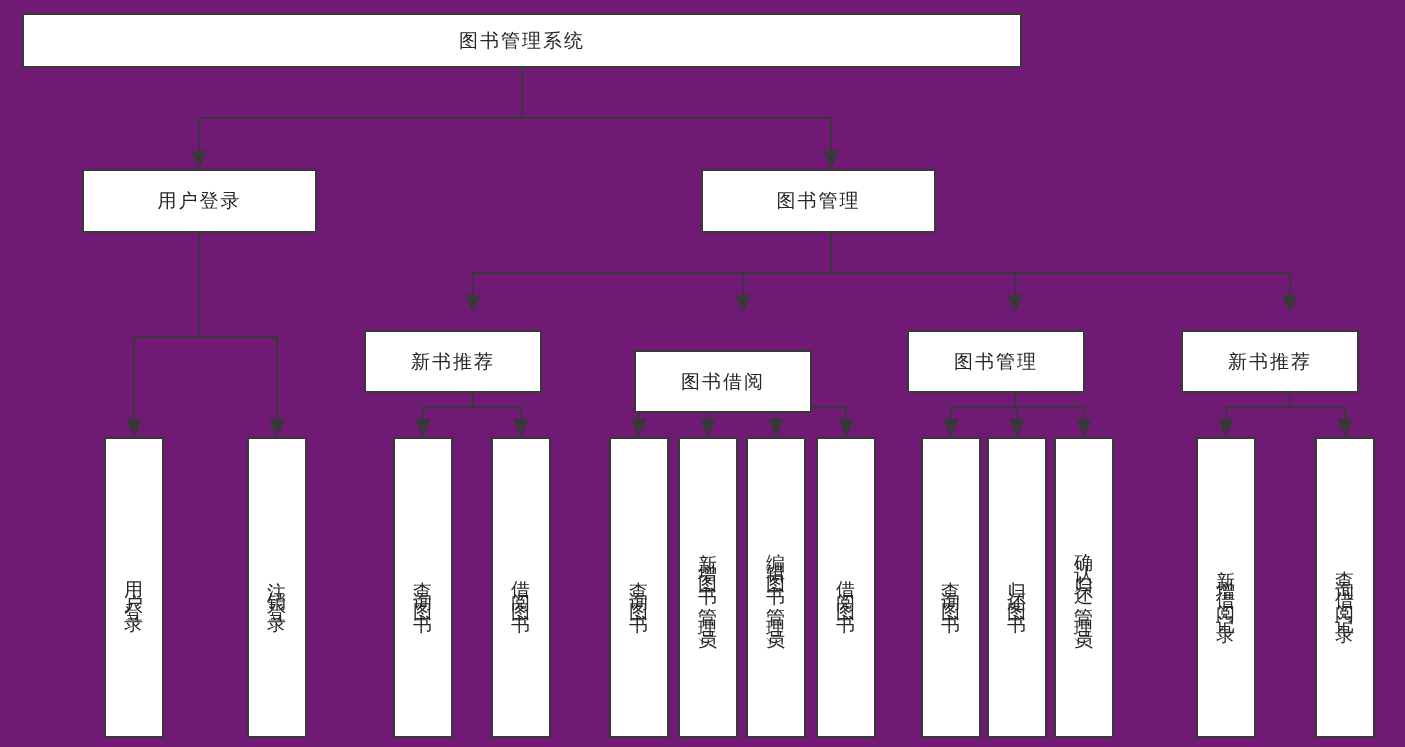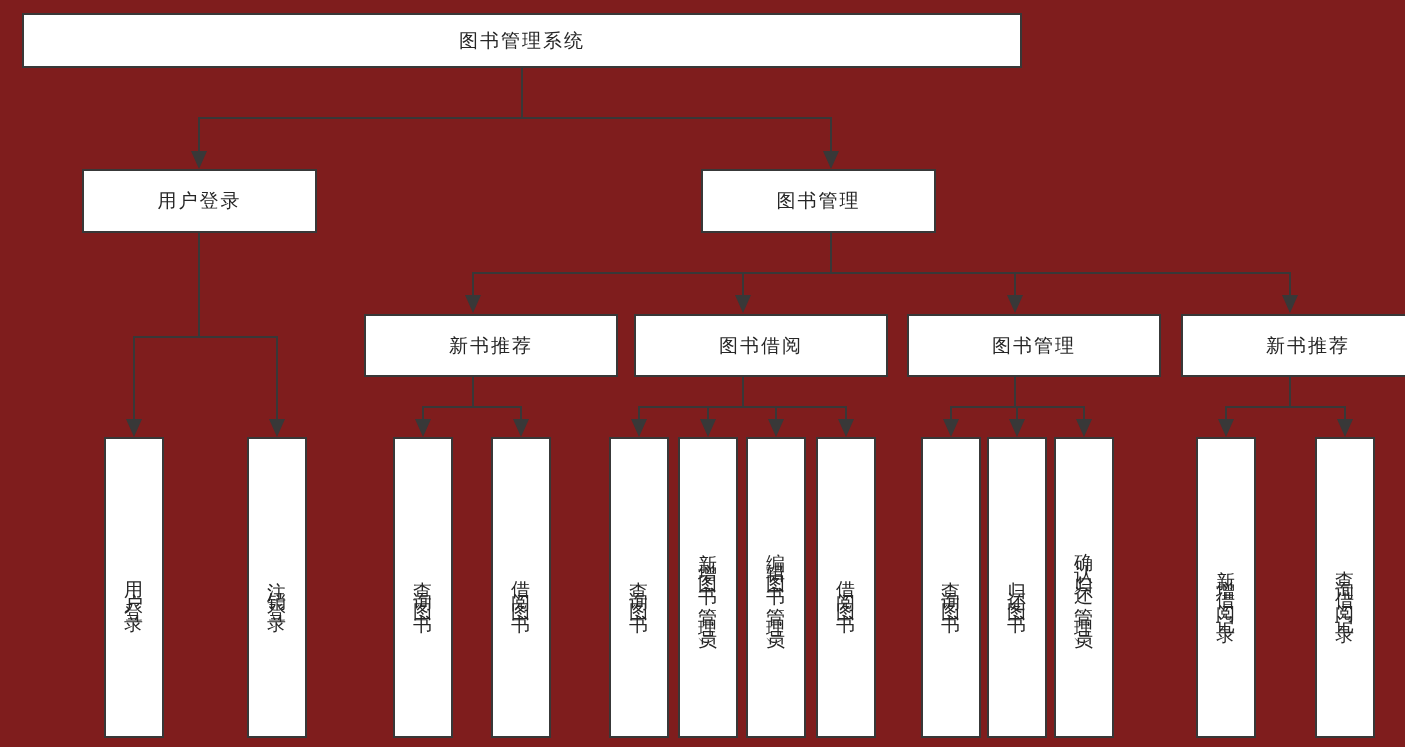--- a/index.html
+++ b/index.html
@@ -6,21 +6,21 @@
     --line: #383838;
     --text: #262626;
     --watermark: #8f8f8f;
   }
   * { box-sizing: border-box; }
   html, body { margin: 0; padding: 0; background: #ffffff; }
   #canvas {
     position: relative;
     width: 1405px;
     height: 747px;
-    background: #7f1d1d;
+    background: #701a75;
     font-family: "Liberation Sans", "DejaVu Sans", sans-serif;
     overflow: hidden;
     text-decoration: underline;
   }
   .connectors {
     position: absolute;
     left: 0; top: 0;
     width: 1405px; height: 747px;
   }
   .connectors line { stroke: var(--line); stroke-width: 2; stroke-linecap: square; }
@@ -43,23 +43,23 @@
     writing-mode: vertical-rl;
     font-size: 19px;
     letter-spacing: 11px;
     line-height: 1;
   }
   
   .root-box  { left: 22px;  top: 13px;  width: 1000px; height: 55px; }
   .lvl1      { top: 169px; height: 64px; width: 235px; }
   .b-user    { left: 82px; }
   .b-books   { left: 701px; }
-  .lvl2      { top: 314px; height: 63px; width: 254px; text-align: center; }
+  .lvl2      { top: 330px; height: 63px; width: 178px; text-align: center; }
   .g-new     { left: 364px; }
-  .g-borrow  { left: 634px; }
+  .g-borrow  { left: 634px; margin-top: 20px; }
   .g-current { left: 907px; }
   .g-history { left: 1181px; }
   .leaf      { top: 437px; height: 301px; width: 60px; }
   .l-1  { left: 104px; }
   .l-2  { left: 247px; }
   .l-3  { left: 393px; }
   .l-4  { left: 491px; }
   .l-5  { left: 609px; }
   .l-6  { left: 678px; }
   .l-7  { left: 746px; }

